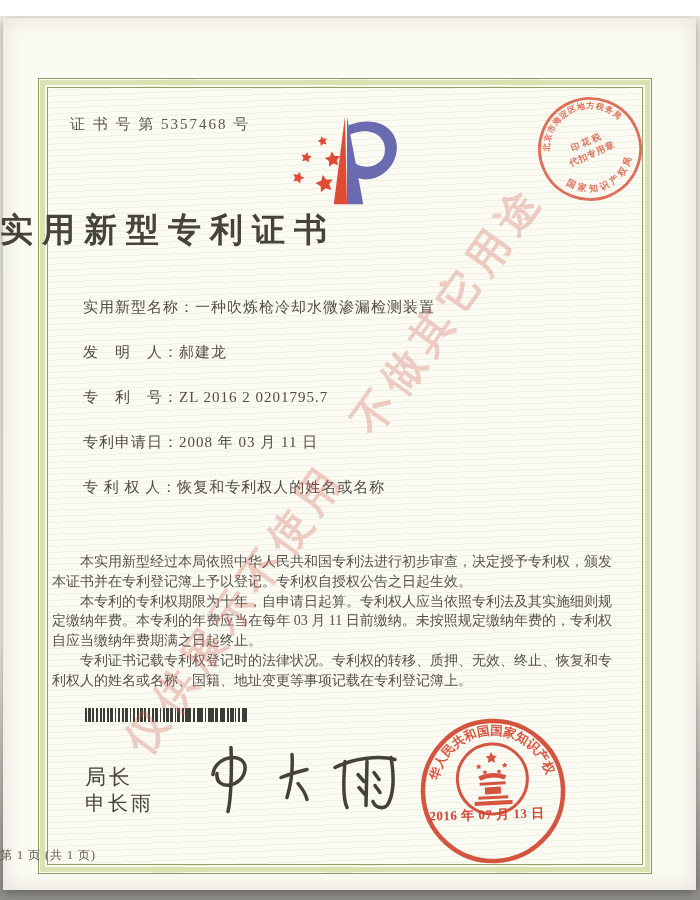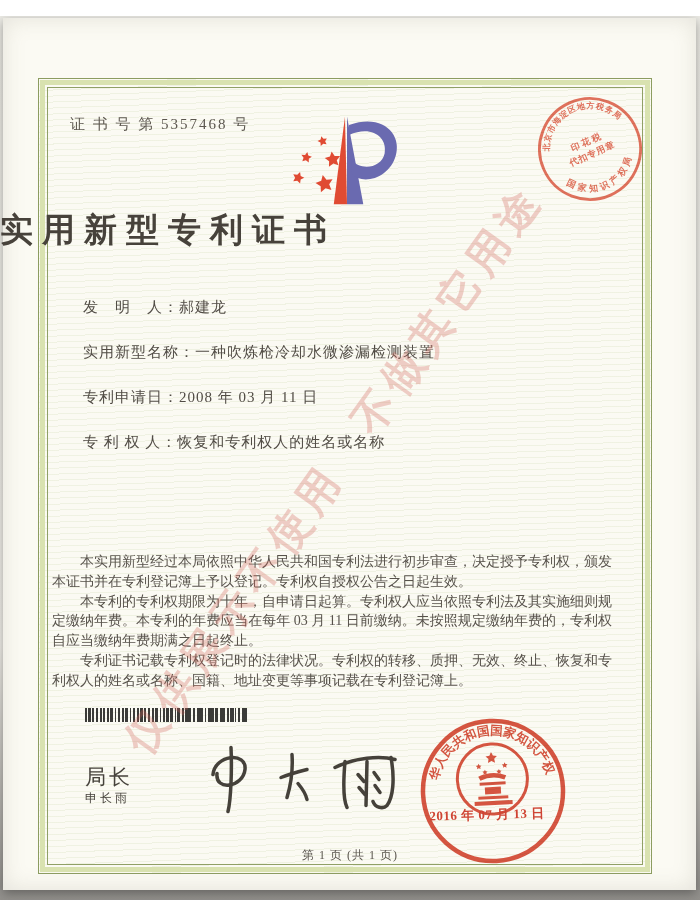--- a/index.html
+++ b/index.html
@@ -38,29 +38,29 @@
   .paras{position:absolute; left:52px; top:536px; width:560px;
     font-size:14px; line-height:19.8px; text-align:justify; color:#57524b;}
   .paras p{margin:0; text-indent:2em;}
 
   .barcode{position:absolute; left:85px; top:692px; width:162px; height:14px;
     background:
       repeating-linear-gradient(90deg,#3b3b38 0 1.5px, transparent 1.5px 3px, #3b3b38 3px 5.5px, transparent 5.5px 7.5px),
       repeating-linear-gradient(90deg, transparent 0 4px, #3b3b38 4px 6px, transparent 6px 11px);
   }
   .signer-title{position:absolute; left:85px; top:747px; font-size:21px; letter-spacing:3px; color:#46423c;}
-  .signer-name{position:absolute; left:85px; top:774px; font-size:12px; letter-spacing:3px; color:#46423c;}
+  .signer-name{position:absolute; left:85px; top:774px; font-size:20px; letter-spacing:3px; color:#46423c;}
   .signature{position:absolute; left:195px; top:722px; width:215px; height:78px;}
 
   .seal{position:absolute; left:418px; top:700px; width:150px; height:150px;
     mix-blend-mode:multiply; opacity:.93; transform:rotate(-3deg);}
   .seal-date{position:absolute; left:406px; top:790px; width:162px; text-align:center;
     font-size:13px; color:#cf4433; letter-spacing:.5px; transform:rotate(-1.5deg); font-weight:bold;}
 
-  .page-num{position:absolute; left:0; right:0; top:831px; text-align:center;
+  .page-num{position:absolute; left:0; right:0; top:831px; text-align:left;
     font-size:12px; letter-spacing:1px; color:#5a554e;}
 
   .watermark{position:absolute; left:112px; top:716px; transform:rotate(-54.5deg);
     transform-origin:0 0; white-space:nowrap; font-size:42px; letter-spacing:7px;
     font-weight:bold; color:rgba(208,100,90,.30); pointer-events:none;}
 </style>
 </head>
 <body>
 
 <div class="page">
@@ -101,24 +101,27 @@
     <text x="70" y="80" font-size="11" font-weight="bold" fill="#e0604a" text-anchor="middle" letter-spacing="1">代扣专用章</text>
     <text font-size="11" font-weight="bold" fill="#e0604a" letter-spacing="4">
       <textPath href="#arcBot" startOffset="50%" text-anchor="middle">国家知识产权局</textPath>
     </text>
   </svg>
 
   <div class="title">实用新型专利证书</div>
 
   <div class="fields">
     <div class="field-row">
+      <span class="flabel">实用新型名称：</span><span class="fvalue">一种吹炼枪冷却水微渗漏检测装置</span>
+    </div>
+    <div class="field-row">
       <span class="flabel">发　明　人：</span><span class="fvalue">郝建龙</span>
     </div>
     <div class="field-row">
-      <span class="flabel">实用新型名称：</span><span class="fvalue">一种吹炼枪冷却水微渗漏检测装置</span>
+      <span class="flabel">专　利　号：</span><span class="fvalue">ZL 2016 2 0201795.7</span>
     </div>
     <div class="field-row">
       <span class="flabel">专利申请日：</span><span class="fvalue">2008 年 03 月 11 日</span>
     </div>
     <div class="field-row">
       <span class="flabel">专 利 权 人：</span><span class="fvalue">恢复和专利权人的姓名或名称</span>
     </div>
   </div>
 
   <div class="paras">

